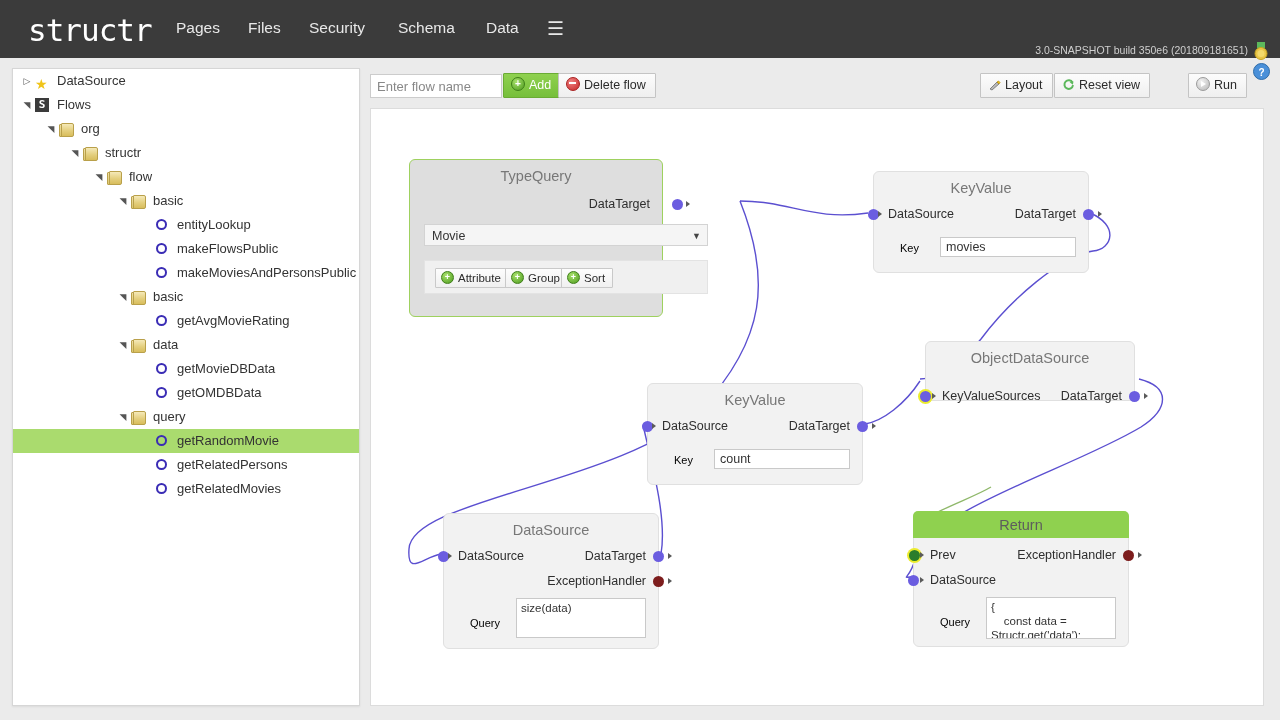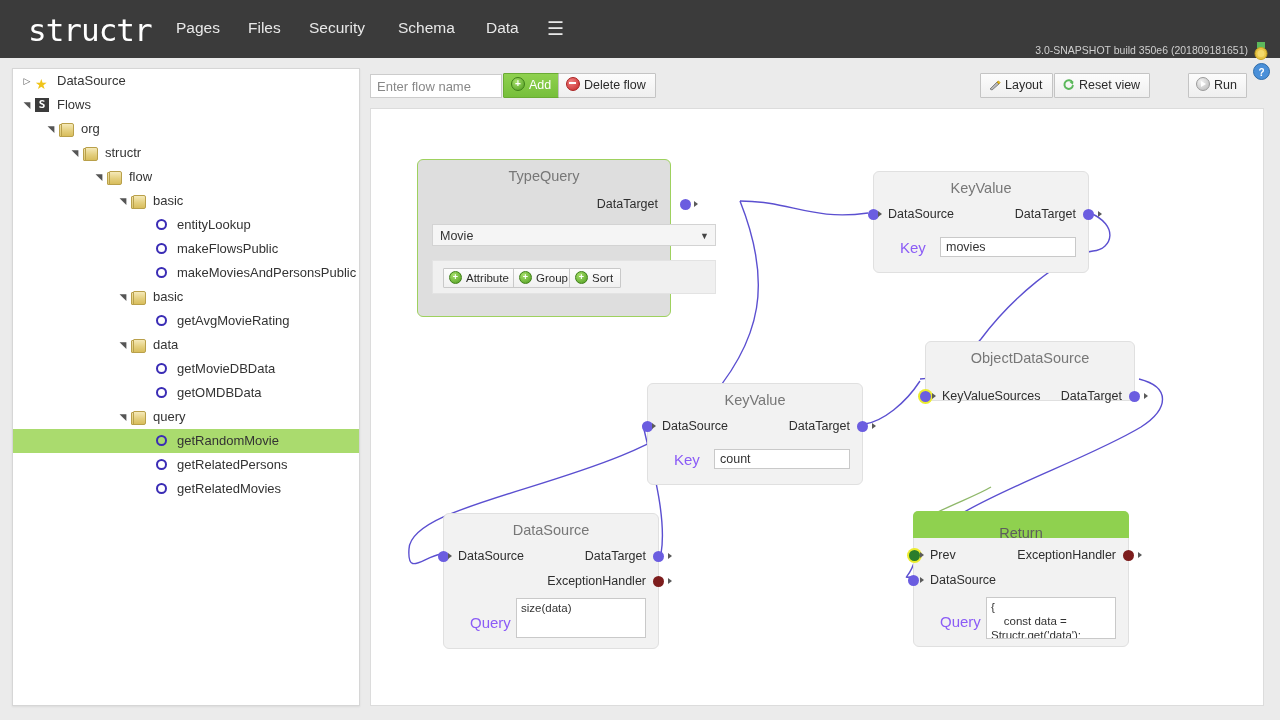--- a/index.html
+++ b/index.html
@@ -206,21 +206,21 @@
     padding-top: 9px;
     height: 22px;
     box-sizing: border-box;
     line-height: 15px;
   }
   .node-title.greenhdr {
     background: #8fd14f;
     border-radius: 5px 5px 0 0;
     color: #5d5d5d;
     height: 27px;
-    padding-top: 15px;
+    padding-top: 7px;
     margin: -1px -1px 0 -1px;
   }
   .port-row { position: relative; height: 25px; }
   .port-label {
     position: absolute; top: 0;
     font-size: 12.5px; color: #2e2e2e; line-height: 25px;
     white-space: nowrap;
   }
   .port-label.left  { left: 14px; }
   .port-label.right { right: 12px; }
@@ -237,21 +237,21 @@
   .arrowtick {
     position: absolute; top: 9px;
     width: 0; height: 0;
     border-left: 4px solid #5a5a5a;
     border-top: 3px solid transparent;
     border-bottom: 3px solid transparent;
   }
   .field-row { position: relative; height: 30px; }
   .field-lbl {
     position: absolute; left: 26px; top: 0;
-    line-height: 30px; font-size: 15px; color: #8b5cf6;
+    line-height: 30px; font-size: 11px; color: #000000;
   }
   .txtinput {
     position: absolute;
     height: 20px; border: 1px solid #c9c9c9; background: #fff;
     font-size: 12.5px; color: #333; padding: 0 5px;
     box-sizing: border-box; outline: none;
     font-family: "Liberation Sans", sans-serif;
   }
   .txtarea {
     position: absolute;
@@ -498,21 +498,21 @@
 
     <path d="M494 315 C 512 312, 534 295, 549 272" fill="none" stroke="#5b4fd0" stroke-width="1.4"></path>
 
     <path d="M768 270 C 800 278, 798 300, 770 318 C 700 360, 560 400, 545 448 C 538 472, 530 468, 540 468" fill="none" stroke="#5b4fd0" stroke-width="1.4"></path>
 
     <path d="M290 445 C 296 410, 282 360, 272 316" fill="none" stroke="#5b4fd0" stroke-width="1.4"></path>
 
     <path d="M543 418 C 565 400, 600 390, 620 378" fill="none" stroke="#8fb86a" stroke-width="1.4"></path>
   </svg>
 
-  <div class="node green-sel" style="left:46px; top:50px; width:254px; height:158px;">
+  <div class="node green-sel" style="left:38px; top:50px; width:254px; height:158px;">
     <div class="node-title">TypeQuery</div>
 
     <div class="port-row" style="margin-top:10px;">
       <span class="port-label right">DataTarget</span>
       <span class="endpoint" style="right:-21px;"></span>
       <span class="arrowtick" style="right:-28px;"></span>
     </div>
 
     <div class="selectbox" style="left:14px; top:64px; width:284px; height:22px;">
       <span class="sv" style="line-height:22px;">Movie</span>

